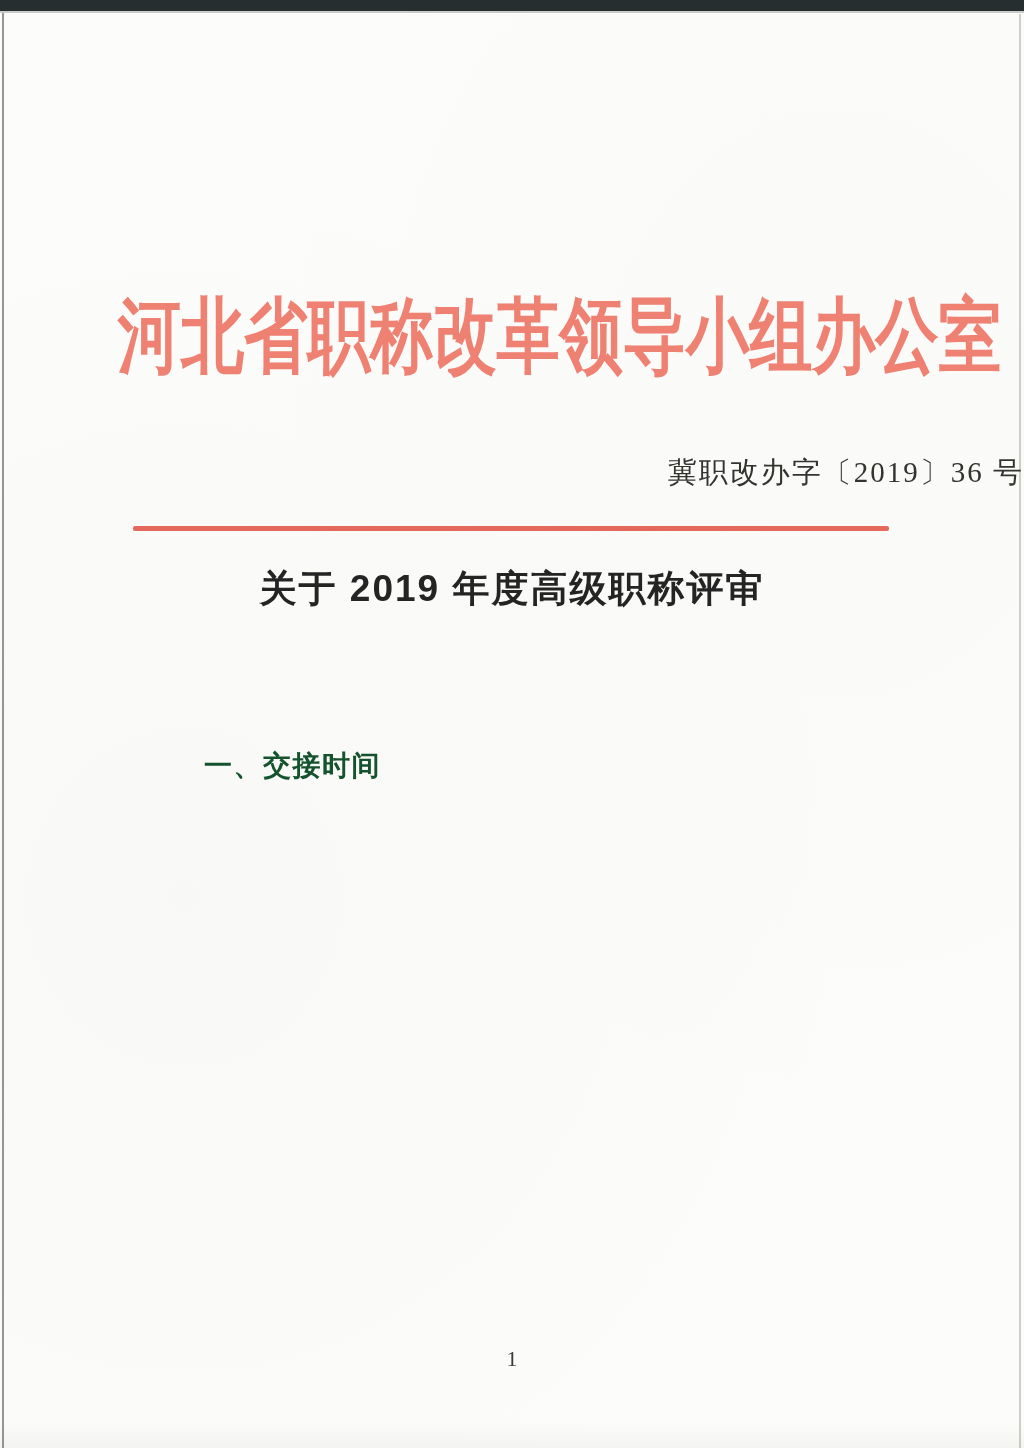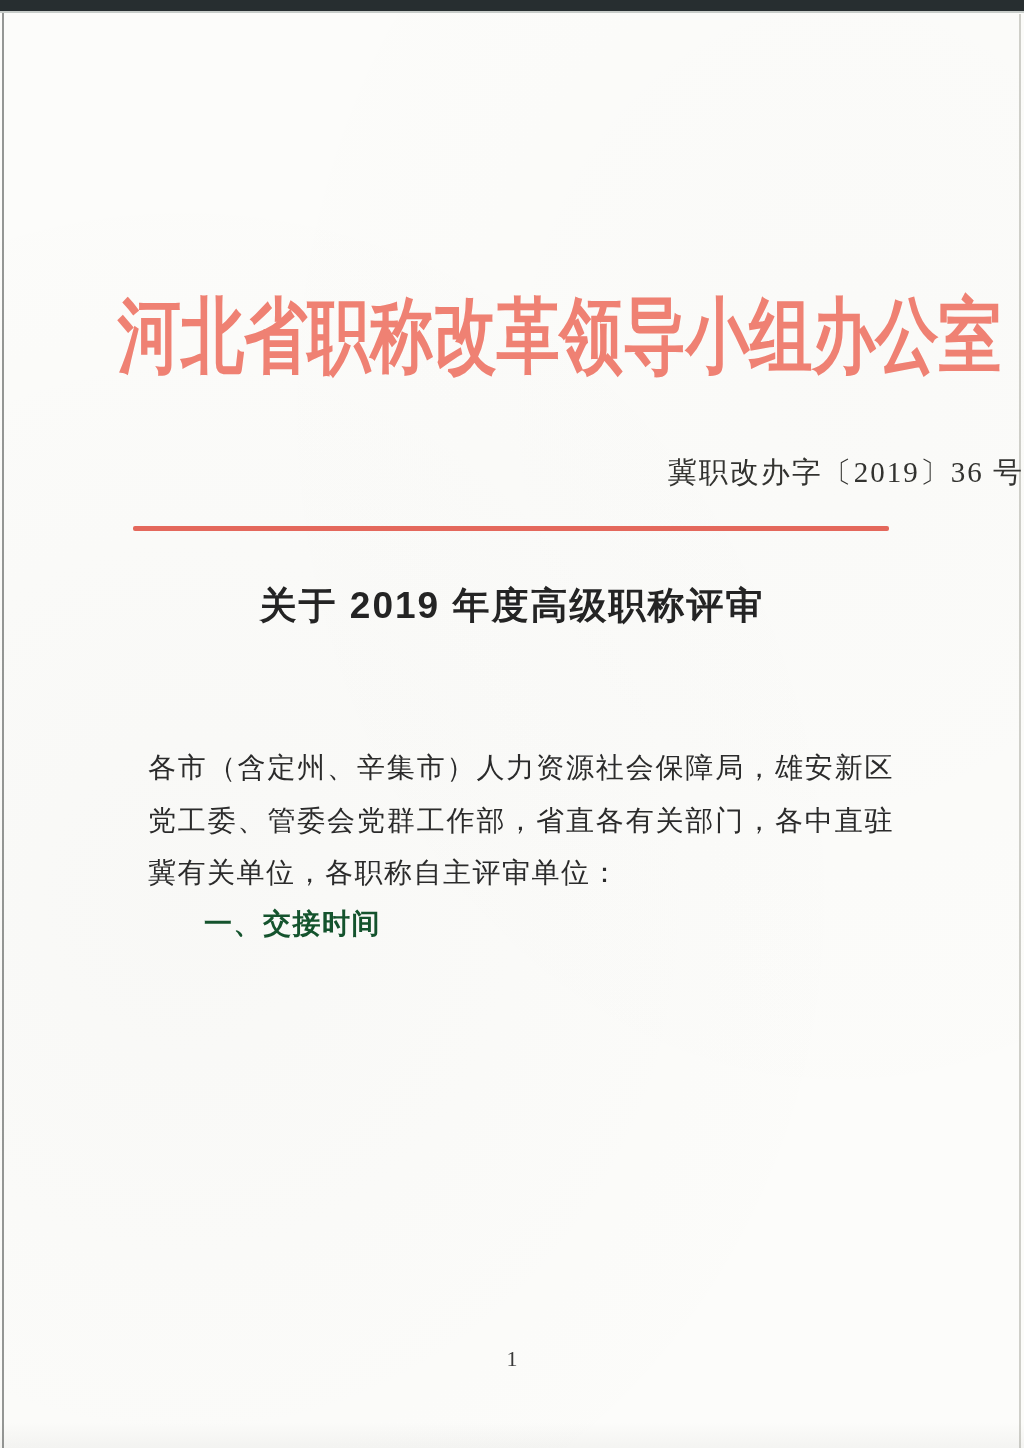--- a/index.html
+++ b/index.html
@@ -69,21 +69,21 @@
   
   .red-divider {
     position: absolute; top: 526px; left: 133px;
     width: 756px; height: 5px;
     background: #e4685c;
     border-radius: 2px;
   }
 
   
   .doc-title {
-    position: absolute; top: 578px; left: 0;
+    position: absolute; top: 561px; left: 0;
     width: 100%;
     text-align: center;
     font-family: "Liberation Sans", "DejaVu Sans", sans-serif;
     font-weight: 700;
     font-size: 37px;
     line-height: 55px;
     letter-spacing: 2px;
     color: #242424;
   }
 
@@ -127,17 +127,16 @@
 
 <div class="doc-number">冀职改办字〔2019〕36 号</div>
 
 <div class="red-divider" style="background: rgb(228, 104, 92);"></div>
 
 <div class="doc-title">
   <div>关于 2019 年度高级职称评审</div>
 </div>
 
 <div class="doc-body">
-  <p>各市（含定州、辛集市）人力资源社会保障局，雄安新区党工委、管委会党群工作部，省直各有关部门，各中直驻冀有关单位，各职称自主评审单位：</p>
   <p class="section-heading">一、交接时间</p>
 </div>
 
 <div class="page-number">1</div>
 
 </body></html>

